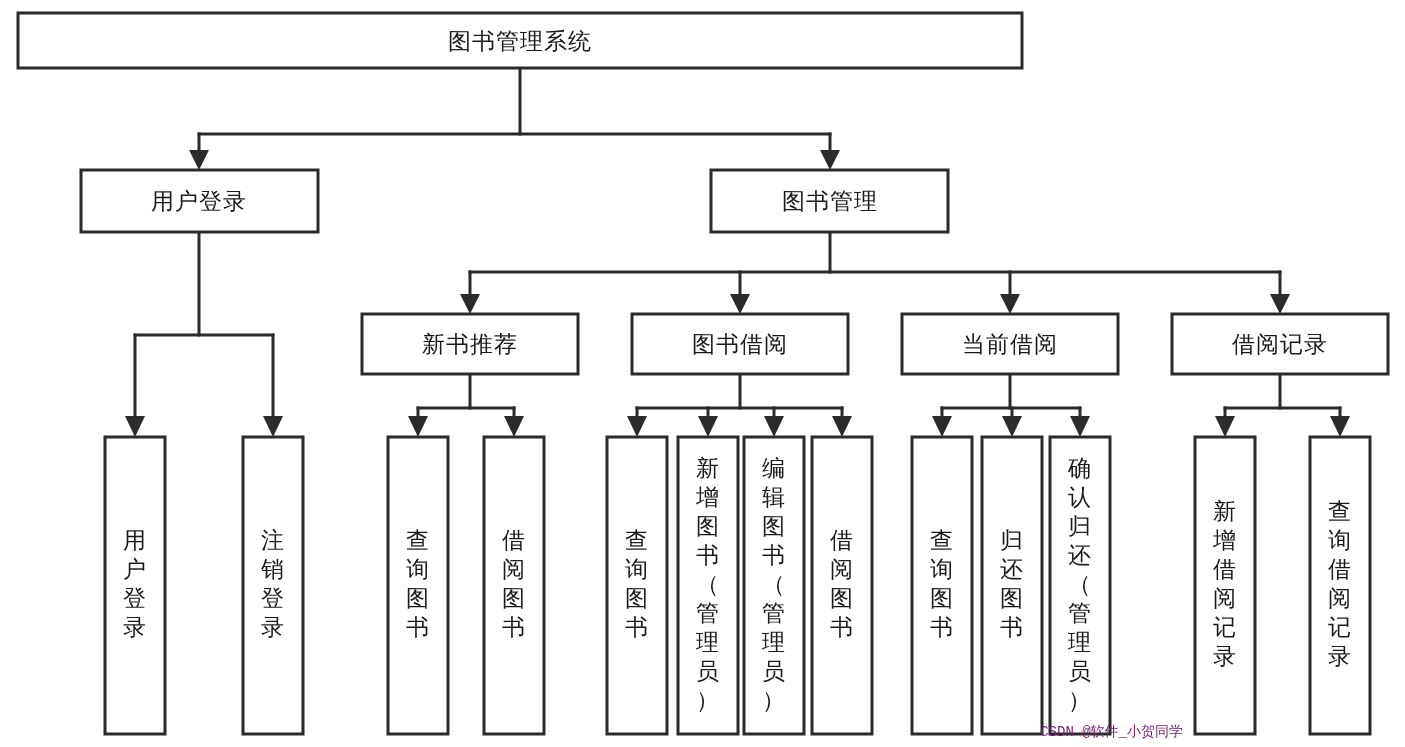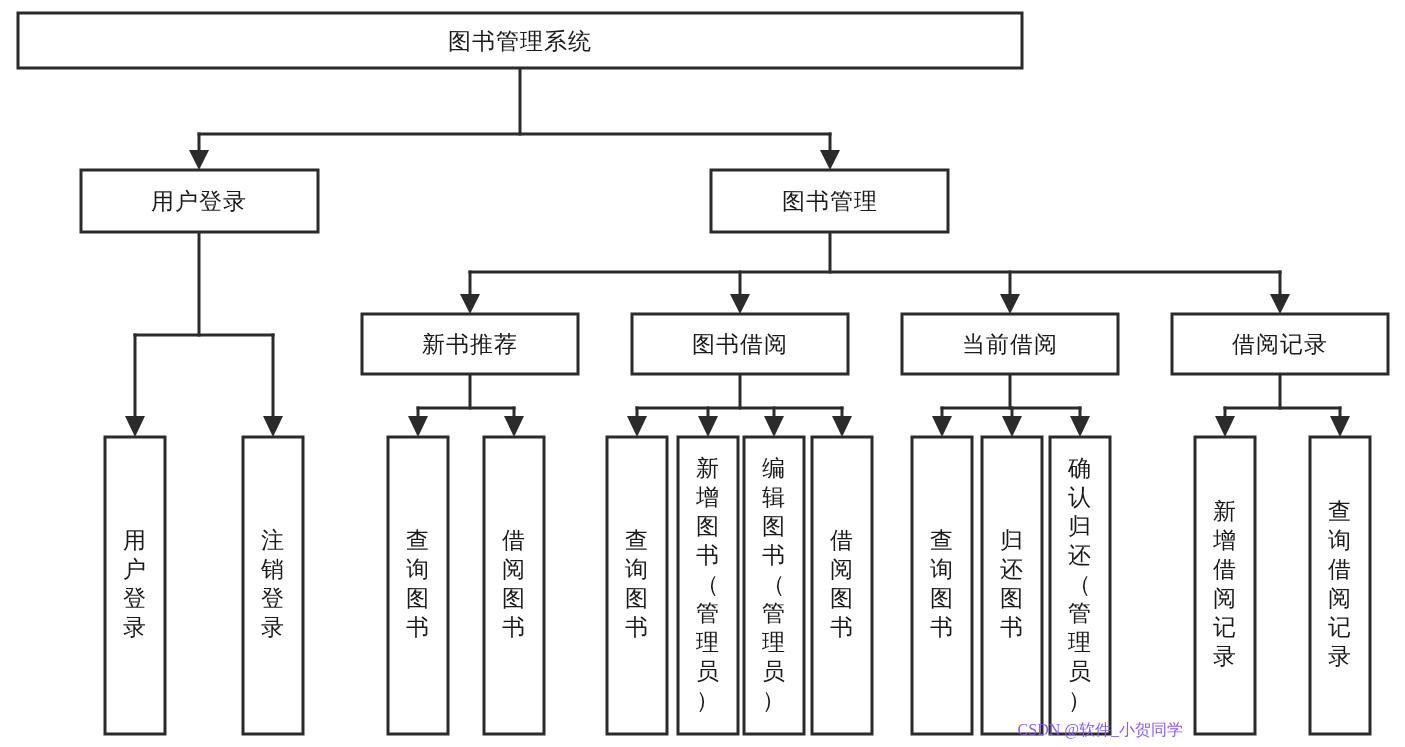--- a/index.html
+++ b/index.html
@@ -55,23 +55,23 @@
   .node-label-v {
     font-family: "DejaVu Sans", "Liberation Sans", sans-serif;
     font-size: 23px;
     fill: #1a1a1a;
     letter-spacing: 1px;
   }
   .watermark {
     position: absolute;
     right: 10px;
     bottom: 6px;
-    font-family: Liberation Serif, serif;
-    font-size: 16px;
-    color: #8b5cf6;
+    font-family: Liberation Mono, monospace;
+    font-size: 14px;
+    color: #701a75;
     white-space: nowrap;
     pointer-events: none;
   }
 </style>
 </head>
 <body>
 
 <div id="diagram-root">
 
   <svg id="tree-svg" viewBox="0 0 1405 747" xmlns="http://www.w3.org/2000/svg">

